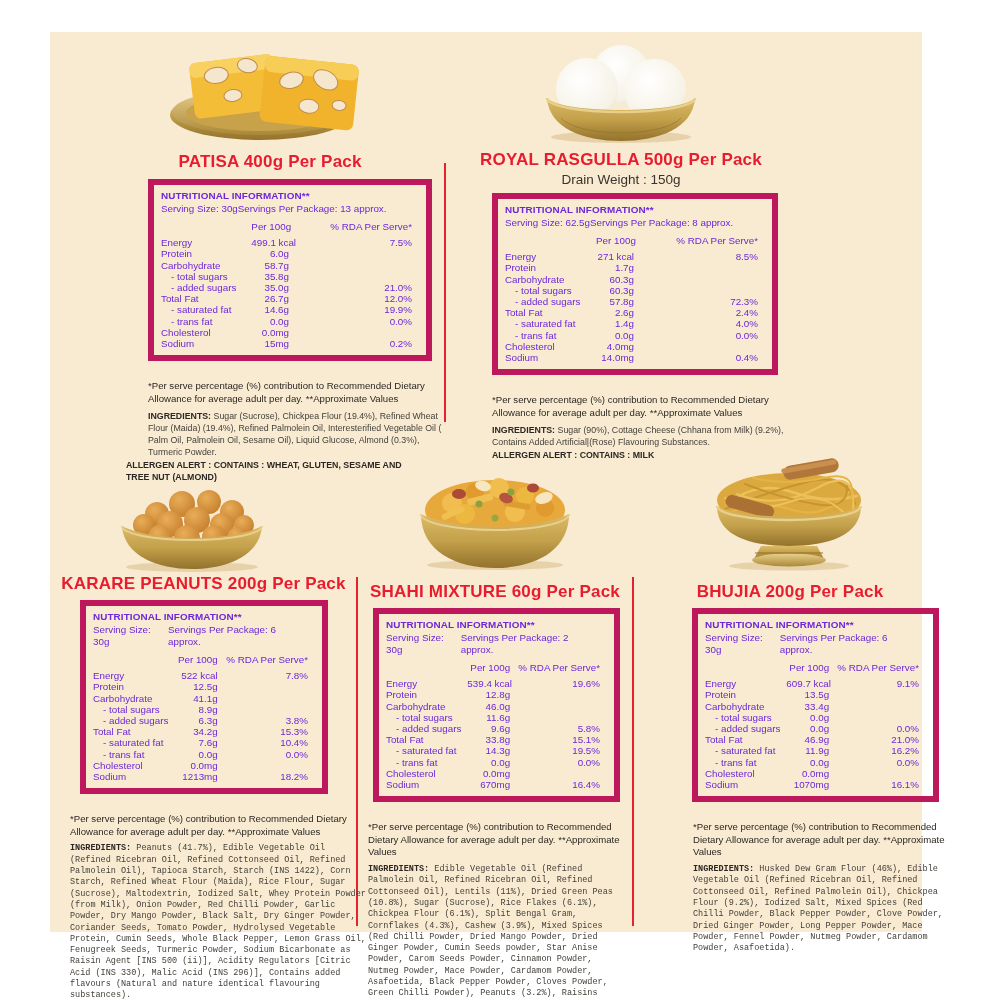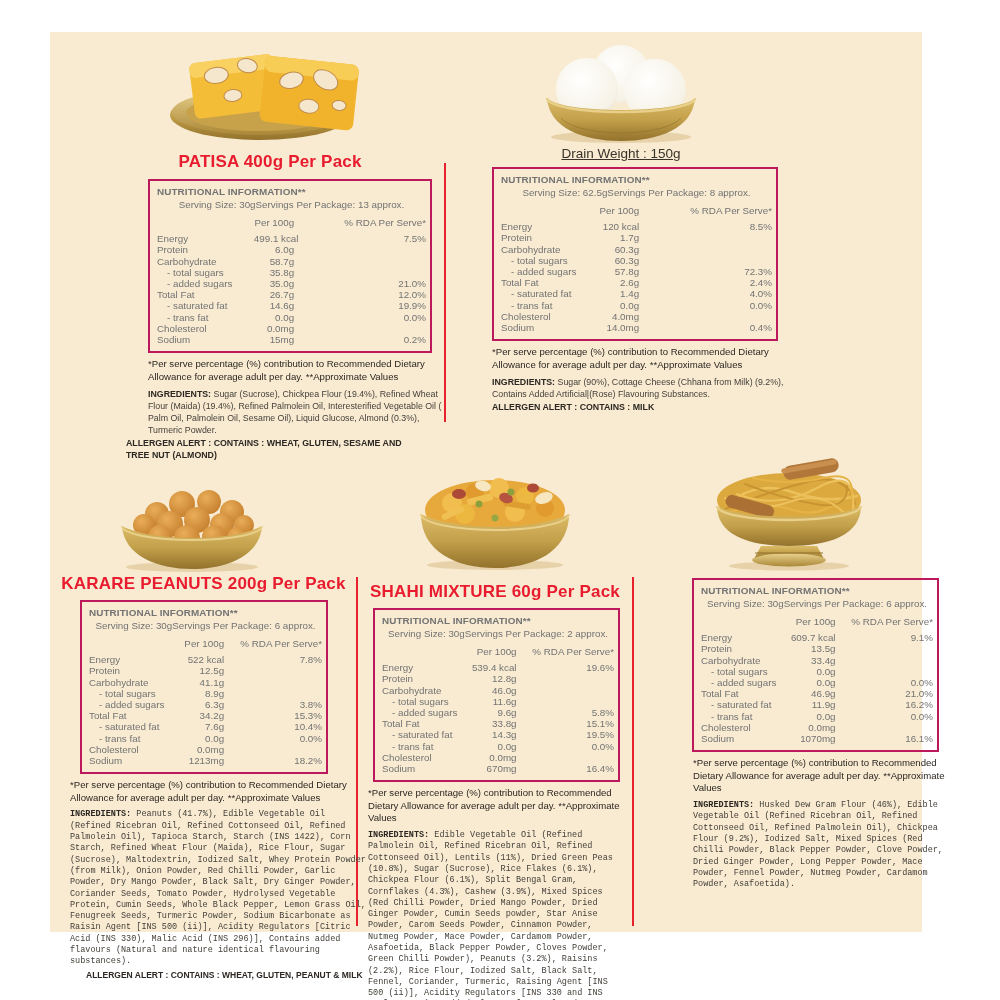--- a/index.html
+++ b/index.html
@@ -13,35 +13,35 @@
   #sec-bhujia{left:583px;top:418px;width:289px;}
 
   .divider{position:absolute;width:2px;background:#e8222d;}
   .div-top{left:394px;top:131px;height:259px;}
   .div-b1{left:306px;top:545px;height:349px;}
   .div-b2{left:582px;top:545px;height:349px;}
 
   .prod-img{display:block;}
   .ptitle{margin:0;font-size:17px;font-weight:700;color:#e81c2e;text-align:center;
     letter-spacing:.2px;line-height:20px;}
-  .psub{margin:1px 0 0 0;font-size:13.5px;font-weight:500;color:#3a332b;text-align:center;line-height:17px;text-decoration:underline;}
-
-  .ptable{border:2px solid #be185d;padding:5px 4px 6px 7px;color:#737373;box-sizing:border-box;}
+  .psub{margin:1px 0 0 0;font-size:13.5px;font-weight:500;color:#3a332b;text-align:center;line-height:17px;}
+
+  .ptable{border:6px solid #be185d;padding:5px 14px 6px 7px;color:#6d28d9;box-sizing:border-box;}
   .t-head{font-size:9.9px;font-weight:700;line-height:12px;letter-spacing:.1px;}
-  .t-serv{display:flex;justify-content:center;font-size:9.8px;line-height:12px;margin-top:1px;}
+  .t-serv{display:flex;justify-content:flex-start;font-size:9.8px;line-height:12px;margin-top:1px;}
   .t-cols,.trow{display:grid;font-size:9.8px;line-height:11.2px;}
   .t-top .t-cols,.t-top .trow{grid-template-columns:36% 15% 49%;}
   .t-bot .t-cols,.t-bot .trow{grid-template-columns:38% 20% 42%;}
   .t-cols{margin-top:6px;margin-bottom:5px;}
   .t-cols span:nth-child(2),.trow span:nth-child(2),
   .t-cols span:nth-child(3),.trow span:nth-child(3){text-align:right;white-space:nowrap;}
   .trow.indent span:first-child{padding-left:10px;}
   .trow span:first-child{white-space:nowrap;}
 
-  .footnote{margin:5px 0 0 0;font-size:9.6px;line-height:12.6px;color:#2c2722;}
+  .footnote{margin:19px 0 0 0;font-size:9.6px;line-height:12.6px;color:#2c2722;}
   .ingredients{margin:5px 16px 0 0;font-size:8.8px;line-height:12px;color:#45403a;}
   .t-bot-txt .ingredients{font-size:8.5px;line-height:11.3px;font-family:Liberation Mono, monospace;}
   .ingredients b{color:#2c2722;font-weight:700;}
   .allergen{margin:2px 0 0 0;font-size:8.8px;line-height:11.5px;font-weight:700;color:#2c2722;}
   .t-bot-txt .allergen{font-size:8.5px;}
 </style>
 </head>
 <body>
 
 <svg width="0" height="0" style="position:absolute" aria-hidden="true">
@@ -167,36 +167,37 @@
   <div class="section" id="sec-rasgulla">
     <svg class="prod-img" style="width:180px;height:106px;margin:6px 0 0 86px" viewBox="0 0 180 106">
       <ellipse cx="90" cy="99" rx="70" ry="6" fill="#b98f3f" opacity=".28"></ellipse>
       <circle cx="90" cy="36" r="29" fill="url(#gBall)"></circle>
       <circle cx="56" cy="51" r="31" fill="url(#gBall)"></circle>
       <circle cx="124" cy="52" r="31" fill="url(#gBall)"></circle>
       <path d="M16,60 C18,90 52,103 90,103 C128,103 162,90 164,60 C150,76 30,76 16,60 Z" fill="url(#gGold)"></path>
       <path d="M16,60 a74,14 0 0 0 148,0" fill="none" stroke="#e8cf8a" stroke-width="2.5"></path>
       <path d="M30,80 a62,20 0 0 0 120,0" fill="none" stroke="#8a6a28" stroke-width="1" opacity=".5"></path>
     </svg>
+    <h2 class="ptitle" style="margin:6px 0 0 6px;width:340px">ROYAL RASGULLA 500g Per Pack</h2>
     <p class="psub" style="margin-left:6px;width:340px">Drain Weight : 150g</p>
     <div class="ptable t-top" style="width:286px;margin:5px 0 0 47px">
       <div class="t-head">NUTRITIONAL INFORMATION**</div>
       <div class="t-serv">
         <span>Serving Size: 62.5g</span>
         <span>Servings Per Package: 8 approx.</span>
       </div>
       <div class="t-cols">
         <span></span>
         <span>Per 100g</span>
         <span>% RDA Per Serve*</span>
       </div>
       <div>
           <div class="trow">
             <span>Energy</span>
-            <span>120 kcal</span>
+            <span>271 kcal</span>
             <span>8.5%</span>
           </div>
           <div class="trow">
             <span>Protein</span>
             <span>1.7g</span>
             <span></span>
           </div>
           <div class="trow">
             <span>Carbohydrate</span>
             <span>60.3g</span>
@@ -448,20 +449,21 @@
       </g>
       <rect x="86" y="10" width="56" height="14" rx="7" fill="#b0763a" transform="rotate(-10 114 17)"></rect>
       <rect x="84" y="12" width="56" height="5" rx="2.5" fill="#c98f4e" transform="rotate(-10 112 15)"></rect>
       <rect x="28" y="48" width="50" height="13" rx="6.5" fill="#ab7034" transform="rotate(16 53 54)"></rect>
       <path d="M20,54 C20,82 50,94 92,94 C134,94 164,82 164,54 C140,68 44,68 20,54 Z" fill="url(#gGold)"></path>
       <path d="M20,54 a72,14 0 0 0 144,0" fill="none" stroke="#e8cf8a" stroke-width="2.4"></path>
       <path d="M64,94 L120,94 L127,107 L57,107 Z" fill="url(#gGold)"></path>
       <ellipse cx="92" cy="108" rx="37" ry="6.5" fill="url(#gGoldLight)"></ellipse>
       <path d="M58,101 L126,101" stroke="#8a6a28" stroke-width="1.4" opacity=".6"></path>
     </svg>
+    <h2 class="ptitle" style="margin:10px 0 0 25px;width:264px">BHUJIA 200g Per Pack</h2>
     <div class="ptable t-bot" style="width:247px;margin:6px 0 0 59px">
       <div class="t-head">NUTRITIONAL INFORMATION**</div>
       <div class="t-serv">
         <span>Serving Size: 30g</span>
         <span>Servings Per Package: 6 approx.</span>
       </div>
       <div class="t-cols">
         <span></span>
         <span>Per 100g</span>
         <span>% RDA Per Serve*</span>

